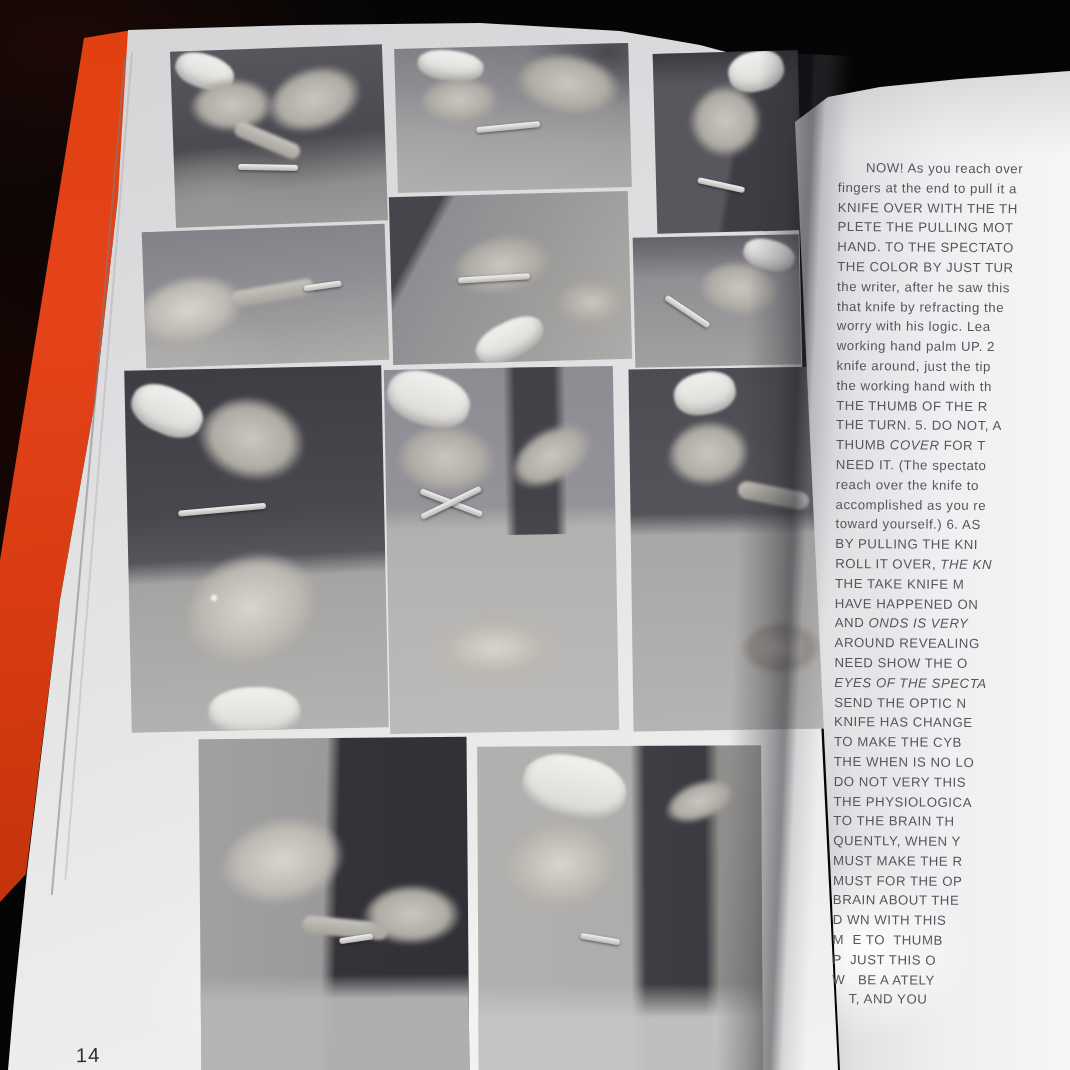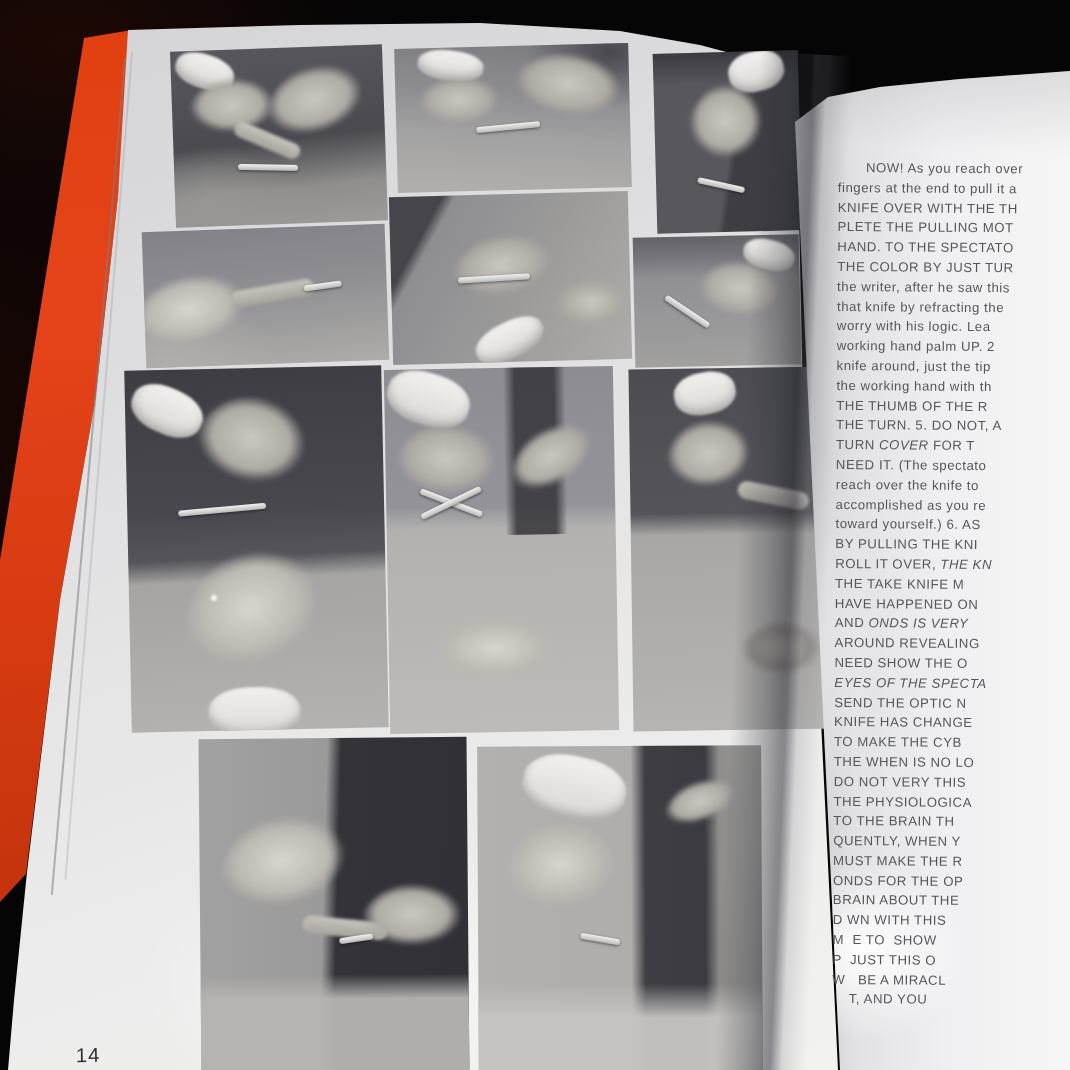--- a/index.html
+++ b/index.html
@@ -182,21 +182,21 @@
       <div class="tline"><span>HAND. TO THE SPECTATO</span></div>
       <div class="tline"><span>THE COLOR BY JUST TUR</span></div>
       <div class="tline"><span>the writer, after he saw this</span></div>
       <div class="tline"><span>that knife by refracting the</span></div>
       <div class="tline"><span>worry with his logic. Lea</span></div>
       <div class="tline"><span>working hand palm UP. 2</span></div>
       <div class="tline"><span>knife around, just the tip</span></div>
       <div class="tline"><span>the working hand with th</span></div>
       <div class="tline"><span>THE THUMB OF THE R</span></div>
       <div class="tline"><span>THE TURN. 5. DO NOT, A</span></div>
-      <div class="tline"><span>TURN </span><span class="it">COVER</span><span> FOR T</span></div>
+      <div class="tline"><span>THUMB </span><span class="it">COVER</span><span> FOR T</span></div>
       <div class="tline"><span>NEED IT. (The spectato</span></div>
       <div class="tline"><span>reach over the knife to</span></div>
       <div class="tline"><span>accomplished as you re</span></div>
       <div class="tline"><span>toward yourself.) 6. AS</span></div>
       <div class="tline"><span>BY PULLING THE KNI</span></div>
       <div class="tline"><span>ROLL IT OVER, </span><span class="it">THE KN</span></div>
       <div class="tline"><span>THE TAKE KNIFE M</span></div>
       <div class="tline"><span>HAVE HAPPENED ON</span></div>
       <div class="tline"><span>AND </span><span class="it">ONDS IS VERY</span></div>
       <div class="tline"><span>AROUND REVEALING</span></div>
@@ -204,22 +204,22 @@
       <div class="tline"><span class="it">EYES OF THE SPECTA</span></div>
       <div class="tline"><span>SEND THE OPTIC N</span></div>
       <div class="tline"><span>KNIFE HAS CHANGE</span></div>
       <div class="tline"><span>TO MAKE THE CYB</span></div>
       <div class="tline"><span>THE WHEN IS NO LO</span></div>
       <div class="tline"><span>DO NOT VERY THIS</span></div>
       <div class="tline"><span>THE PHYSIOLOGICA</span></div>
       <div class="tline"><span>TO THE BRAIN TH</span></div>
       <div class="tline"><span>QUENTLY, WHEN Y</span></div>
       <div class="tline"><span>MUST MAKE THE R</span></div>
-      <div class="tline"><span>ONDS FOR THE OP</span></div>
+      <div class="tline"><span>MUST FOR THE OP</span></div>
       <div class="tline"><span>BRAIN ABOUT THE</span></div>
       <div class="tline"><span>D WN WITH THIS</span></div>
-      <div class="tline"><span>M  E TO  SHOW</span></div>
+      <div class="tline"><span>M  E TO  THUMB</span></div>
       <div class="tline"><span>P  JUST THIS O</span></div>
-      <div class="tline"><span>W   BE A MIRACL</span></div>
+      <div class="tline"><span>W   BE A ATELY</span></div>
       <div class="tline"><span>    T, AND YOU</span></div>
     </div>
 
 </div>
 
 </body></html>

